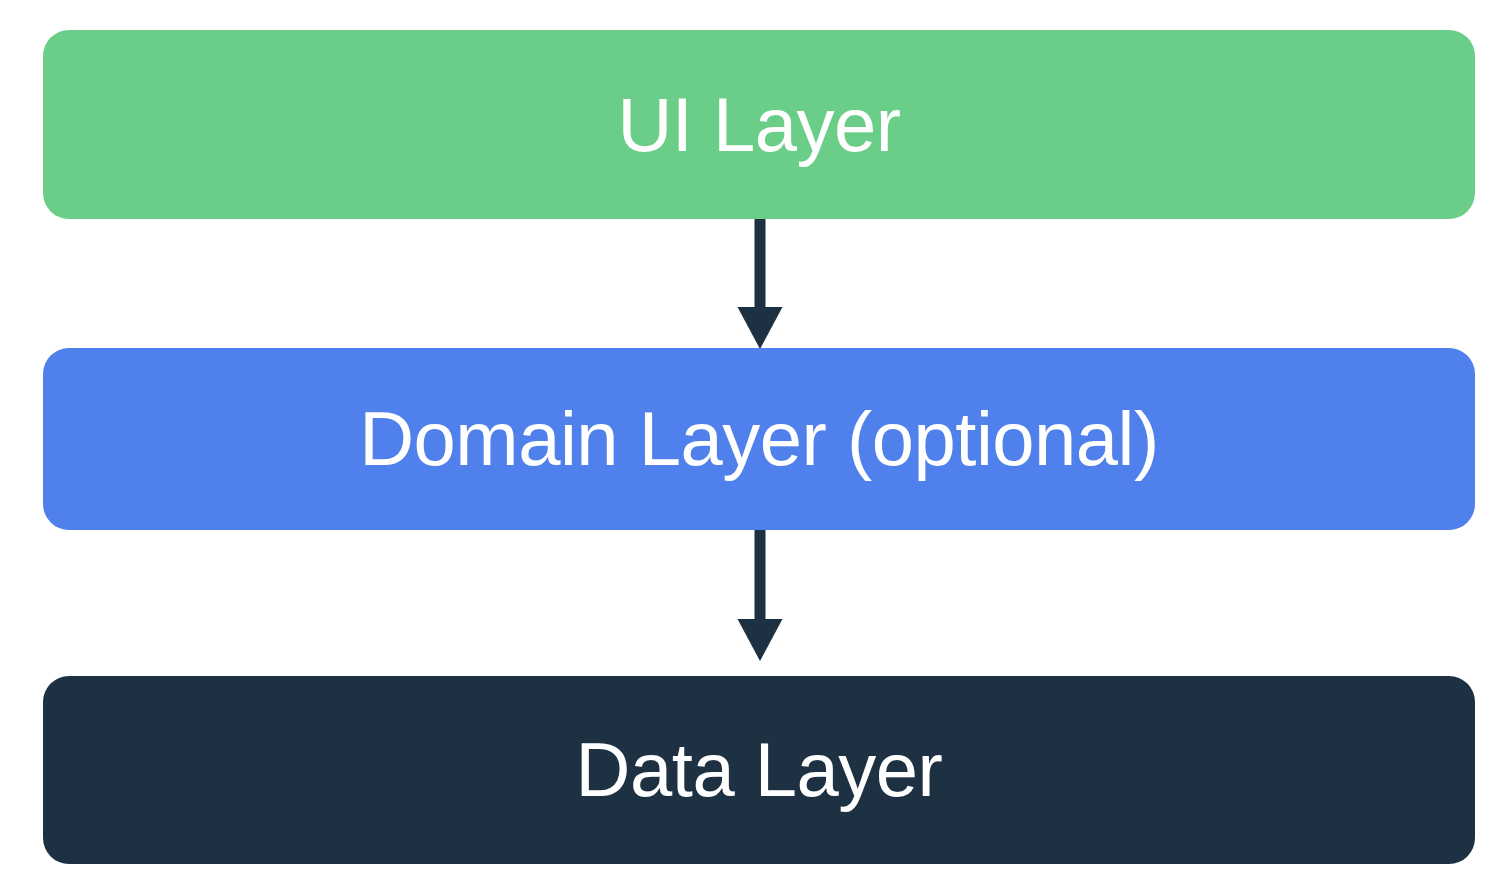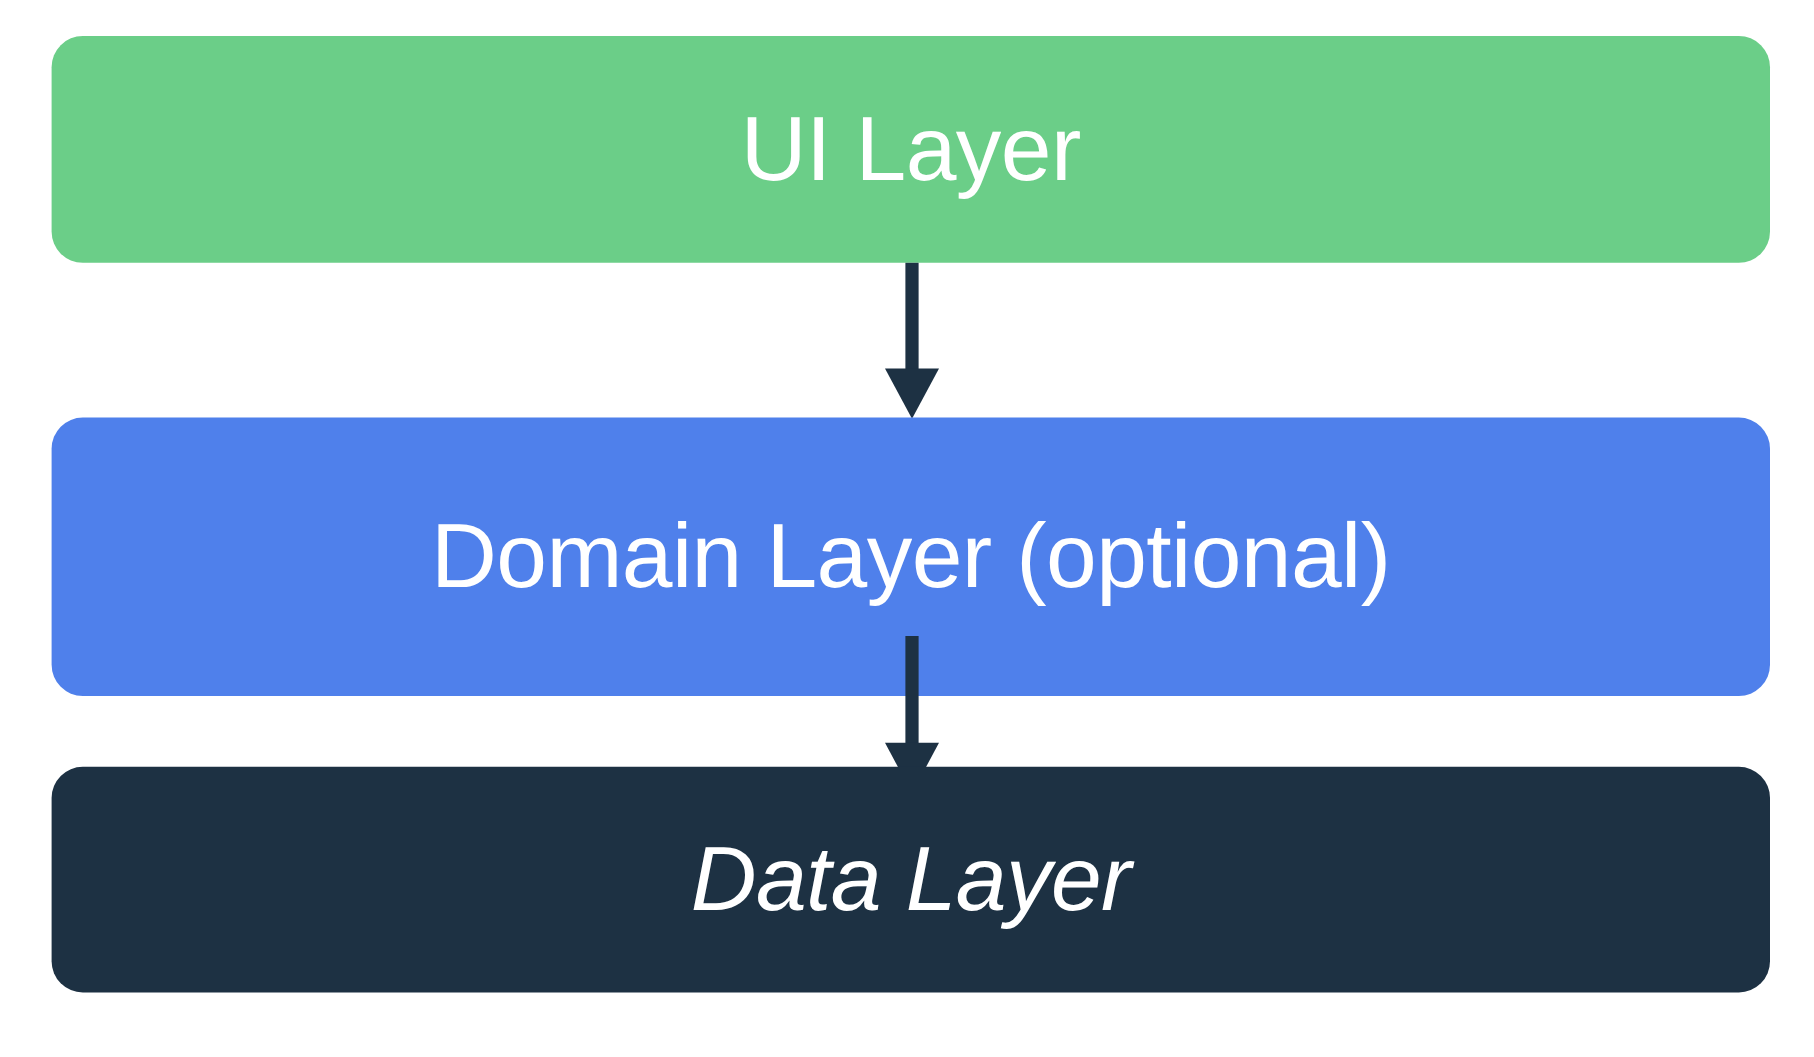--- a/index.html
+++ b/index.html
@@ -43,30 +43,29 @@
   
   #box-ui {
     top: 30px;
     height: 189px;
     background: #6BCE88;
   }
 
   
   #box-domain {
     top: 348px;
-    height: 232px;
+    height: 182px;
     background: #4F80EB;
   }
 
   
   #box-data {
-    top: 639px;
+    top: 676px;
     height: 188px;
     background: #1D3143;
-    font-style: italic;
   }
 
   
   .arrow {
     position: absolute;
     left: 735px;
     width: 50px;
   }
   .arrow svg {
     display: block;

